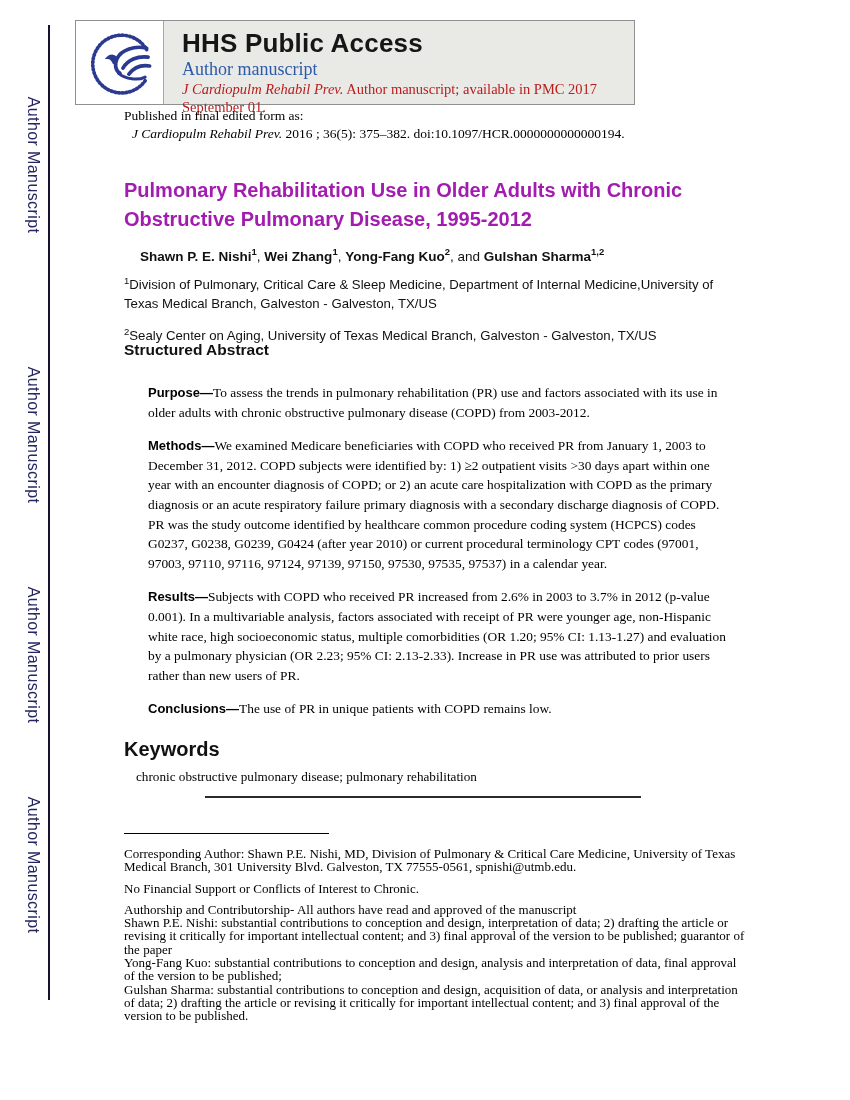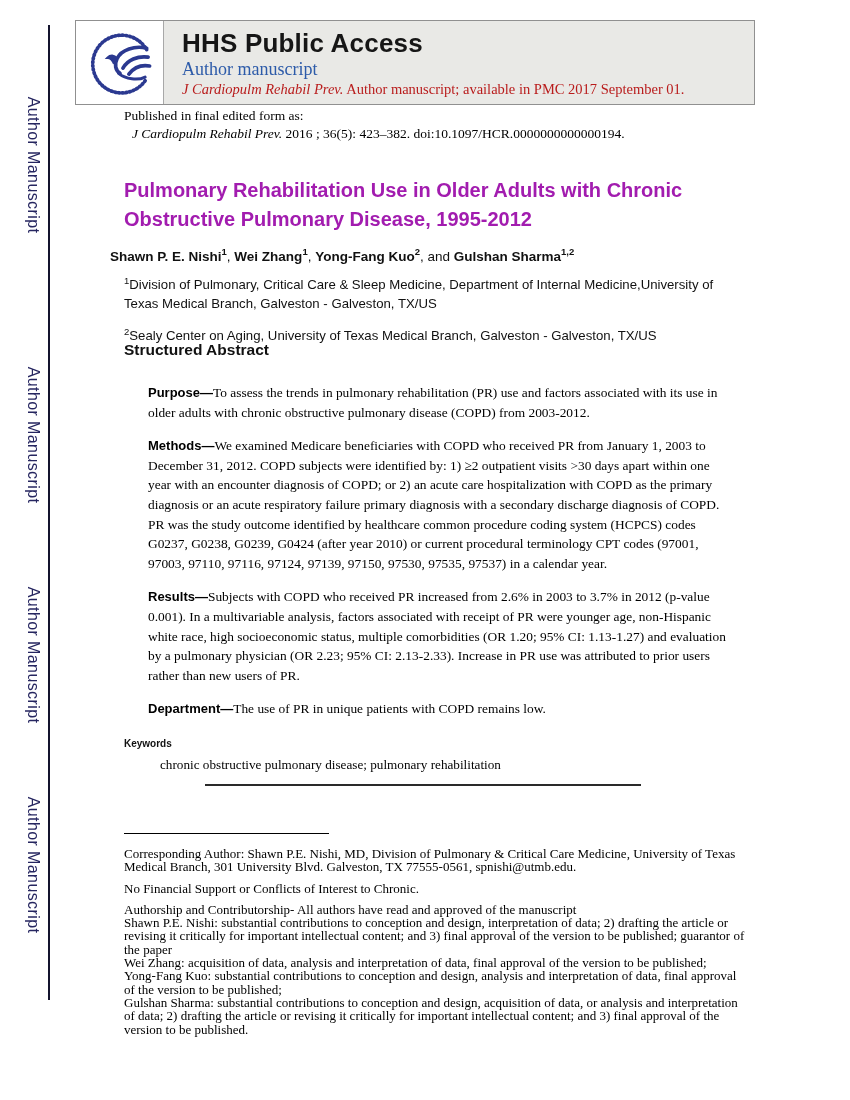--- a/index.html
+++ b/index.html
@@ -7,58 +7,58 @@
         font-family:"Liberation Serif",serif;color:#000;}
 
   
   .sidebar-rule{position:absolute;left:48px;top:25px;width:2px;height:975px;background:#14142e;}
   .vlabel{position:absolute;left:-42px;width:150px;height:18px;line-height:18px;
           transform:rotate(90deg);text-align:center;
           font-family:"Liberation Sans",sans-serif;font-size:16px;letter-spacing:.4px;color:#262660;}
   .vl1{top:156px}.vl2{top:426px}.vl3{top:646px}.vl4{top:856px}
 
   
-  .banner{position:absolute;left:75px;top:20px;width:680px;height:85px;background:#e9e9e6;
+  .banner{position:absolute;left:75px;top:20px;width:560px;height:85px;background:#e9e9e6;
           border:1px solid #909090;box-sizing:border-box;}
   .logo-box{position:absolute;left:0;top:0;width:88px;height:83px;background:#ffffff;
             border-right:1px solid #a8a8a8;box-sizing:border-box;
             display:flex;align-items:center;justify-content:center;}
   .banner-text{position:absolute;left:106px;top:6px;right:8px;}
   .banner-title{font-family:"Liberation Sans",sans-serif;font-weight:bold;font-size:26px;
                 line-height:32px;color:#161616;letter-spacing:.2px;margin:0;}
   .banner-sub{font-size:18px;line-height:21px;color:#2d5ba9;margin:0;}
   .banner-cite{font-size:14.5px;line-height:18px;color:#b91c1c;margin:0;}
   .it{font-style:italic;}
 
   
   .pub{position:absolute;top:108px;left:124px;width:640px;font-size:13.5px;line-height:16px;}
   .pub-l2{padding-left:8px;margin-top:2px;}
 
   
   .title{position:absolute;top:176px;left:124px;width:640px;
          font-family:"Liberation Sans",sans-serif;font-weight:bold;font-size:20px;
          line-height:28.5px;color:#a21caf;}
-  .authors{position:absolute;top:246px;left:110px;width:640px;
+  .authors{position:absolute;top:246px;left:140px;width:640px;
            font-family:"Liberation Sans",sans-serif;font-size:13.5px;color:#111;}
   .authors .au{font-weight:bold;}
   .authors sup{font-weight:bold;font-size:9.5px;}
   .authors .sep{font-weight:normal;}
   .affils{position:absolute;top:271px;left:124px;width:624px;
           font-family:"Liberation Sans",sans-serif;font-size:13.2px;line-height:19px;color:#111;}
   .affils p{margin:0 0 9px 0;}
   .affils sup{font-size:9.5px;}
   .abs-heading{position:absolute;top:341px;left:124px;
                font-family:"Liberation Sans",sans-serif;font-weight:bold;font-size:15.5px;color:#111;}
   .sections{position:absolute;top:383px;left:148px;width:584px;font-size:13.4px;line-height:19.6px;}
   .sections p{margin:0 0 14px 0;}
   .lead{font-family:"Liberation Sans",sans-serif;font-weight:bold;font-size:13px;}
 
   .kw{position:absolute;top:738px;left:124px;width:624px;}
-  .kw-head{font-family:"Liberation Sans",sans-serif;font-weight:bold;font-size:10px;margin:0 0 8px 0;color:#111;}
-  .kw-text{margin:0 0 11px 36px;font-size:13.2px;}
+  .kw-head{font-family:"Liberation Sans",sans-serif;font-weight:bold;font-size:20px;margin:0 0 8px 0;color:#111;}
+  .kw-text{margin:0 0 11px 12px;font-size:13.2px;}
   .kw-divider{margin-left:81px;width:436px;border-top:2px solid #2a2a2a;height:0;}
 
   
   .footnotes{position:absolute;top:826px;left:124px;width:626px;font-size:13px;line-height:13.3px;}
   .fn-rule{width:205px;border-top:1.5px solid #000;height:0;margin:7px 0 13px 0;}
   .footnotes p{margin:0 0 8px 0;}
   .contrib div{margin:0;}
 </style>
 </head>
 <body>
@@ -86,55 +86,54 @@
     </div>
     <div class="banner-text">
       <h1 class="banner-title">HHS Public Access</h1>
       <p class="banner-sub">Author manuscript</p>
       <p class="banner-cite"><span class="it">J Cardiopulm Rehabil Prev.</span><span> Author manuscript; available in PMC 2017 September 01.</span></p>
     </div>
   </div>
 
   <div class="pub">
     <div>Published in final edited form as:</div>
-    <div class="pub-l2"><span class="it">J Cardiopulm Rehabil Prev.</span><span> 2016 ; 36(5): 423–382. doi:10.1097/HCR.0000000000000194.</span></div>
+    <div class="pub-l2"><span class="it">J Cardiopulm Rehabil Prev.</span><span> 2016 ; 36(5): 375–382. doi:10.1097/HCR.0000000000000194.</span></div>
   </div>
 
   <div class="title">
     <div>Pulmonary Rehabilitation Use in Older Adults with Chronic</div>
     <div>Obstructive Pulmonary Disease, 1995-2012</div>
   </div>
 
   <div class="authors"><span class="au">Shawn P. E. Nishi</span><sup>1</sup><span class="sep">, </span><span class="au">Wei Zhang</span><sup>1</sup><span class="sep">, </span><span class="au">Yong-Fang Kuo</span><sup>2</sup><span class="sep">, and </span><span class="au">Gulshan Sharma</span><sup>1,2</sup></div>
 
   <div class="affils">
     <p><sup>1</sup><span>Division of Pulmonary, Critical Care &amp; Sleep Medicine, Department of Internal Medicine,University of Texas Medical Branch, Galveston - Galveston, TX/US</span></p>
     <p><sup>2</sup><span>Sealy Center on Aging, University of Texas Medical Branch, Galveston - Galveston, TX/US</span></p>
   </div>
 
   <div class="abs-heading">Structured Abstract</div>
   <div class="sections">
     <p><span class="lead">Purpose—</span><span>To assess the trends in pulmonary rehabilitation (PR) use and factors associated with its use in older adults with chronic obstructive pulmonary disease (COPD) from 2003-2012.</span></p>
     <p><span class="lead">Methods—</span><span>We examined Medicare beneficiaries with COPD who received PR from January 1, 2003 to December 31, 2012. COPD subjects were identified by: 1) ≥2 outpatient visits &gt;30 days apart within one year with an encounter diagnosis of COPD; or 2) an acute care hospitalization with COPD as the primary diagnosis or an acute respiratory failure primary diagnosis with a secondary discharge diagnosis of COPD. PR was the study outcome identified by healthcare common procedure coding system (HCPCS) codes G0237, G0238, G0239, G0424 (after year 2010) or current procedural terminology CPT codes (97001, 97003, 97110, 97116, 97124, 97139, 97150, 97530, 97535, 97537) in a calendar year.</span></p>
     <p><span class="lead">Results—</span><span>Subjects with COPD who received PR increased from 2.6% in 2003 to 3.7% in 2012 (p-value 0.001). In a multivariable analysis, factors associated with receipt of PR were younger age, non-Hispanic white race, high socioeconomic status, multiple comorbidities (OR 1.20; 95% CI: 1.13-1.27) and evaluation by a pulmonary physician (OR 2.23; 95% CI: 2.13-2.33). Increase in PR use was attributed to prior users rather than new users of PR.</span></p>
-    <p><span class="lead">Department—</span><span>The use of PR in unique patients with COPD remains low.</span></p>
+    <p><span class="lead">Conclusions—</span><span>The use of PR in unique patients with COPD remains low.</span></p>
   </div>
 
   <div class="kw">
     <p class="kw-head">Keywords</p>
     <p class="kw-text">chronic obstructive pulmonary disease; pulmonary rehabilitation</p>
     <div class="kw-divider"></div>
   </div>
 
   <div class="footnotes">
     <div class="fn-rule"></div>
     <p>Corresponding Author: Shawn P.E. Nishi, MD, Division of Pulmonary &amp; Critical Care Medicine, University of Texas Medical Branch, 301 University Blvd. Galveston, TX 77555-0561, spnishi@utmb.edu.</p>
     <p>No Financial Support or Conflicts of Interest to Chronic.</p>
     <div class="contrib">
       <div>Authorship and Contributorship- All authors have read and approved of the manuscript</div>
       <div>Shawn P.E. Nishi: substantial contributions to conception and design, interpretation of data; 2) drafting the article or revising it critically for important intellectual content; and 3) final approval of the version to be published; guarantor of the paper</div>
-      <div>Wei Zhang: acquisition of data, analysis and interpretation of data, final approval of the version to be published;</div>
       <div>Yong-Fang Kuo: substantial contributions to conception and design, analysis and interpretation of data, final approval of the version to be published;</div>
       <div>Gulshan Sharma: substantial contributions to conception and design, acquisition of data, or analysis and interpretation of data; 2) drafting the article or revising it critically for important intellectual content; and 3) final approval of the version to be published.</div>
     </div>
   </div>
 
 </div>
 
 </body></html>

